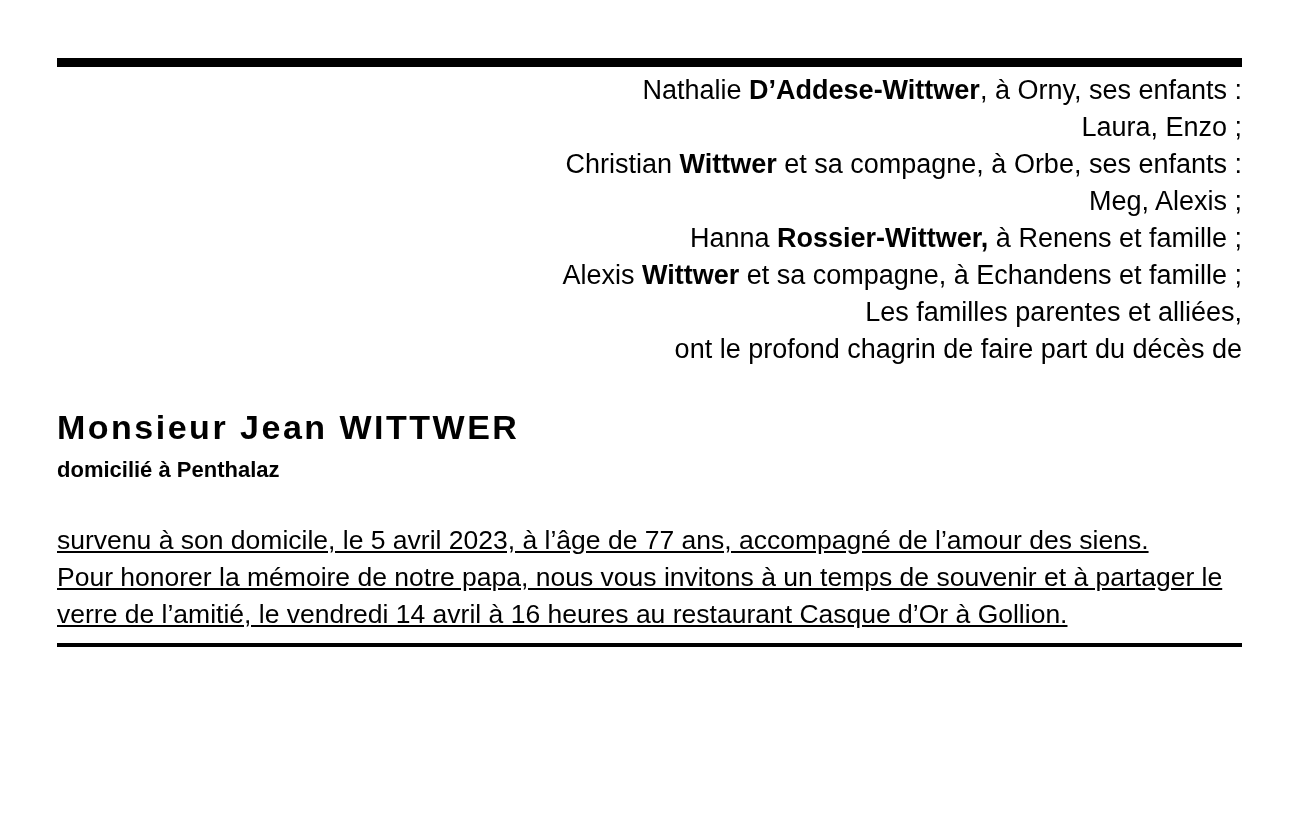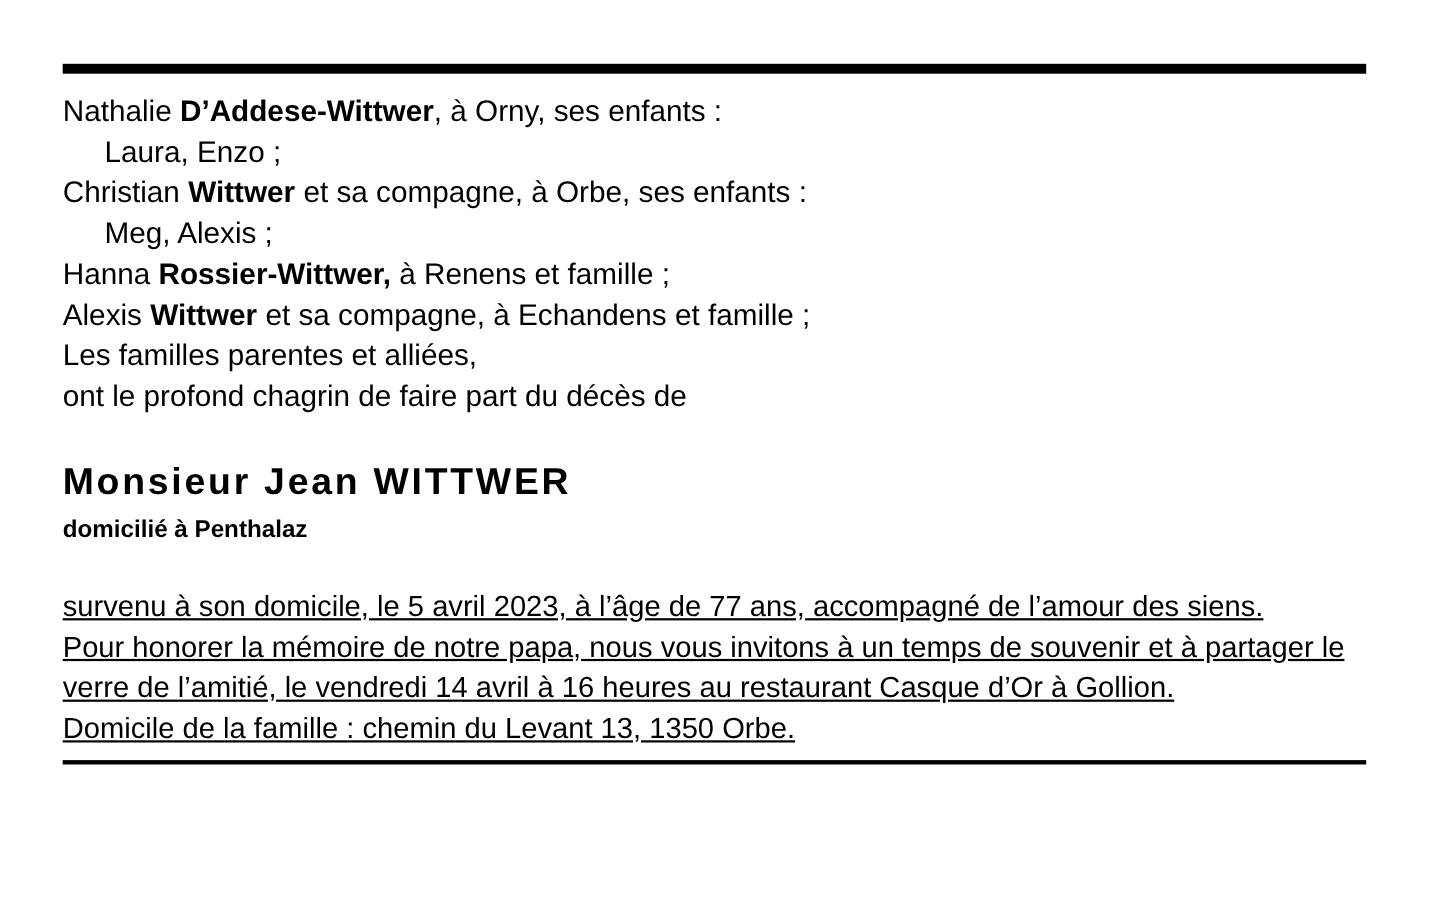--- a/index.html
+++ b/index.html
@@ -25,21 +25,22 @@
     background: #000000;
     width: 100%;
   }
   .rule-bottom {
     height: 4px;
     background: #000000;
     width: 100%;
     margin-top: 10px;
   }
   .body-block {
-    padding-top: 16px;
+    padding-top: 5px;
+    text-align: right;
   }
   .line {
     font-size: 27px;
     line-height: 37px;
     white-space: pre-wrap;
   }
   .line.indent {
     padding-left: 38px;
   }
   b, .bold {
@@ -92,19 +93,18 @@
 
   <div class="deceased-block">
     <div class="deceased-name">Monsieur Jean WITTWER</div>
     <div class="deceased-sub">domicilié à Penthalaz</div>
   </div>
 
   <div class="para-block">
     <div id="paragraphs-container">
         <div class="para">survenu à son domicile, le 5 avril 2023, à l’âge de 77 ans, accompagné de l’amour des siens.</div>
         <div class="para">Pour honorer la mémoire de notre papa, nous vous invitons à un temps de souvenir et à partager le verre de l’amitié, le vendredi 14 avril à 16 heures au restaurant Casque d’Or à Gollion.</div>
-        <div class="para">Domicile de la famille : chemin du Levant 13, 1350 Orbe.</div>
       </div>
   </div>
 
   <div class="rule-bottom"></div>
 
 </div>
 
 </body></html>

